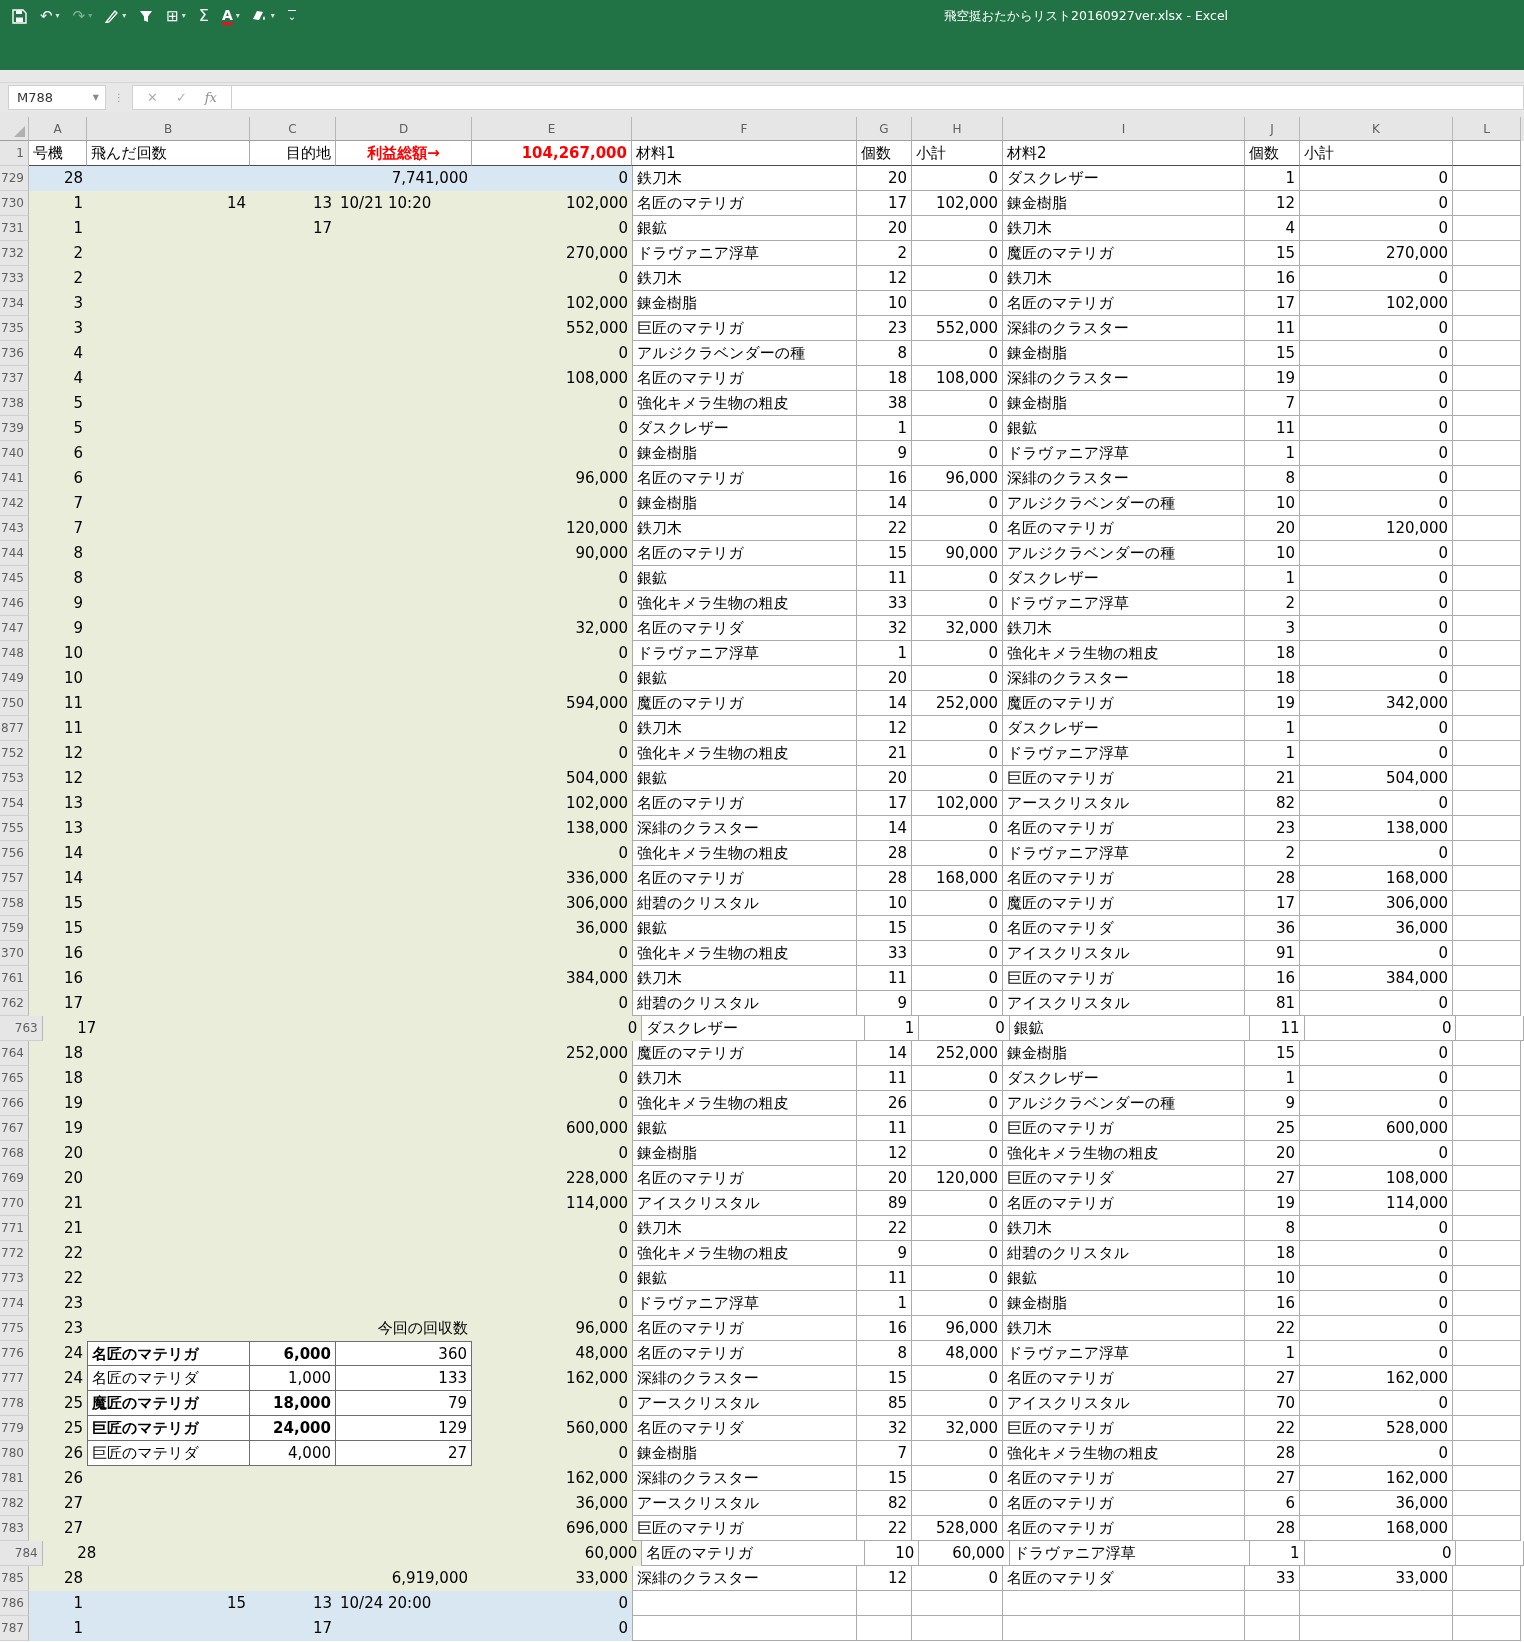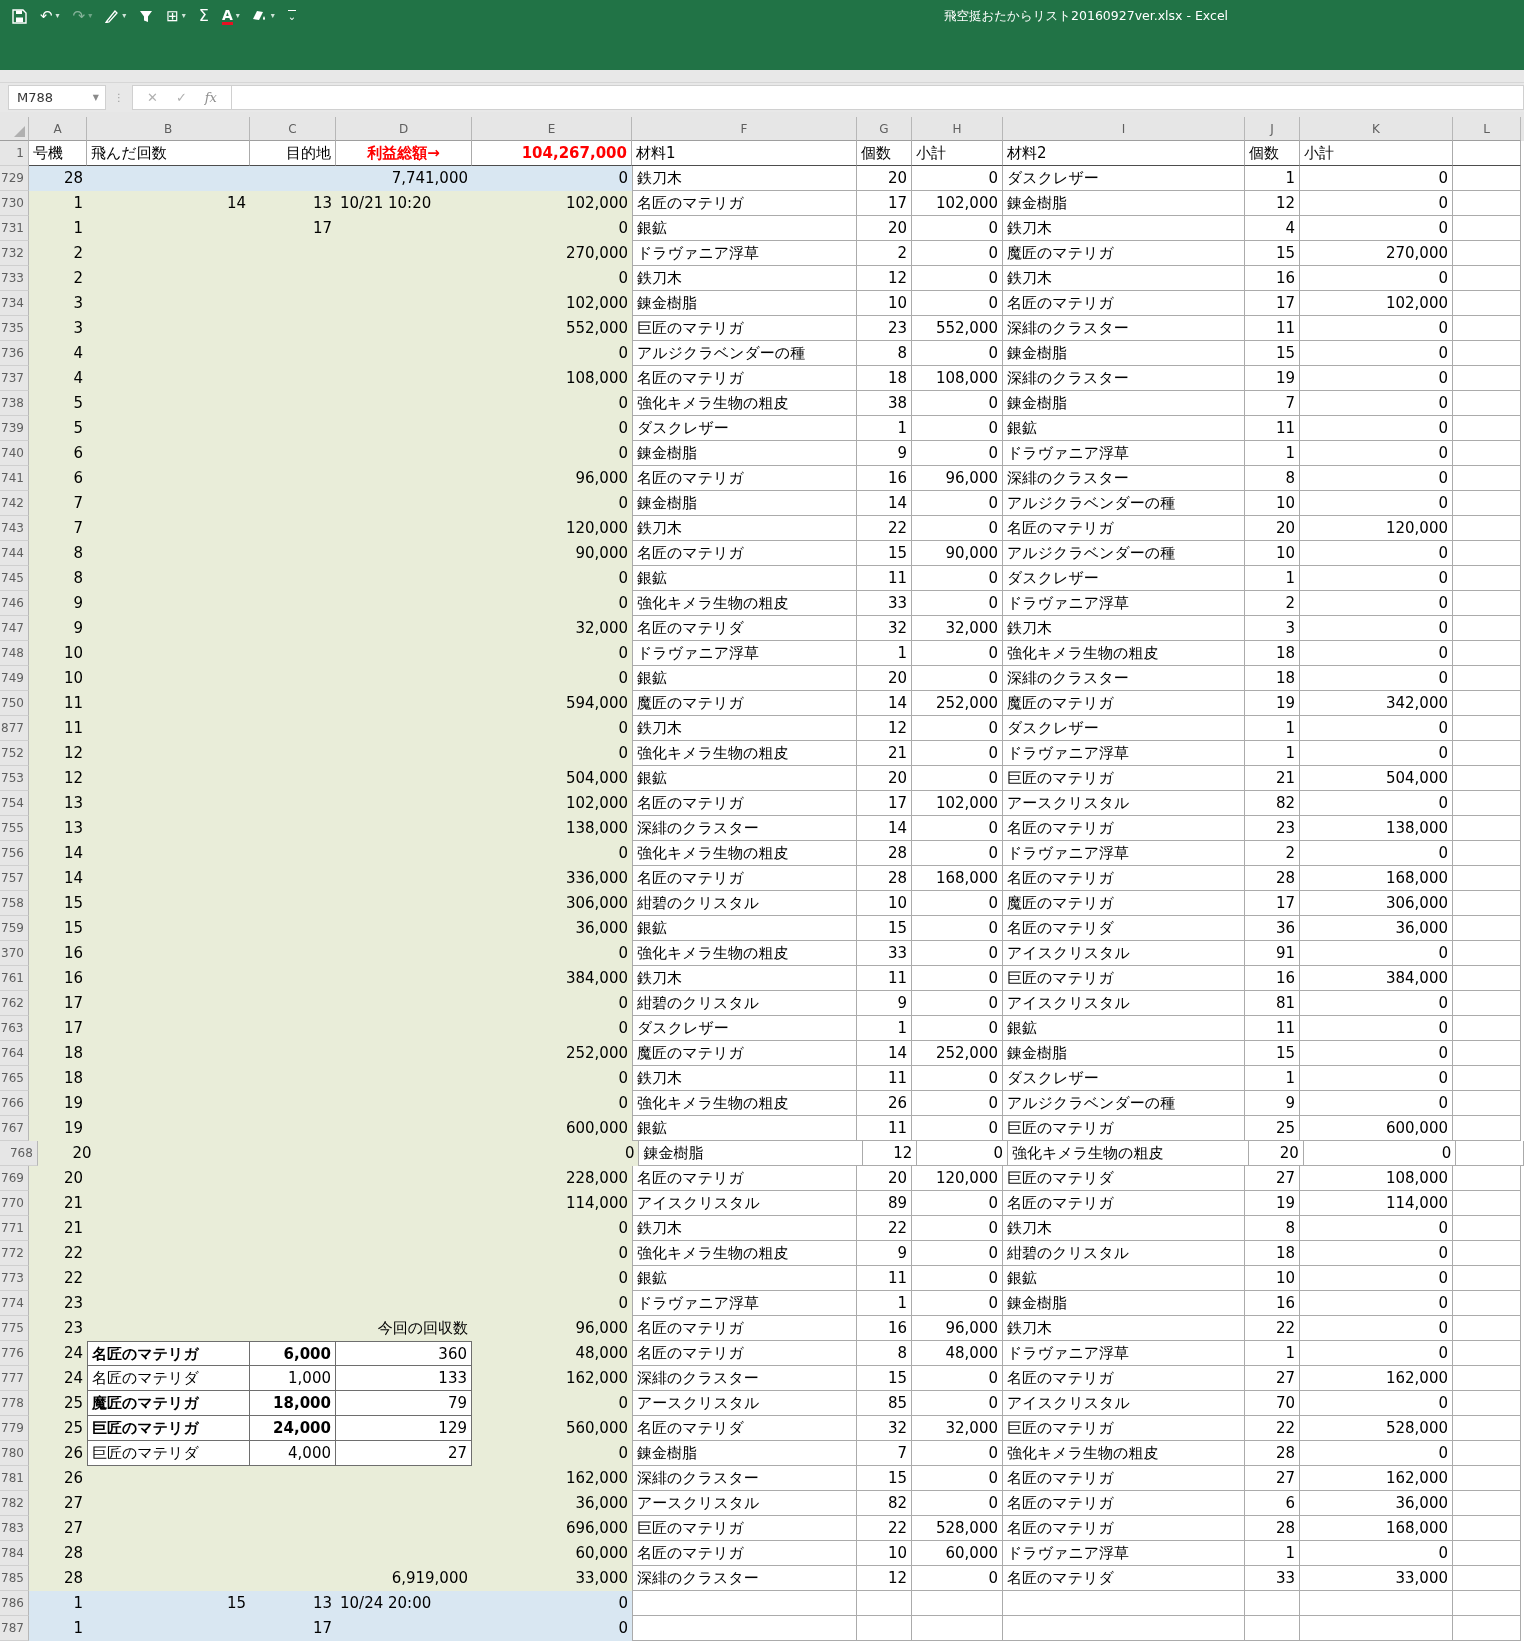--- a/index.html
+++ b/index.html
@@ -672,21 +672,21 @@
         <div class="cell ar fl-green" style="background: rgb(233, 237, 217); width: 160px;">0</div>
         <div class="cell al bd bdl" style="width: 225px;">紺碧のクリスタル</div>
         <div class="cell ar bd" style="width: 55px;">9</div>
         <div class="cell ar bd" style="width: 91px;">0</div>
         <div class="cell al bd" style="width: 242px;">アイスクリスタル</div>
         <div class="cell ar bd" style="width: 55px;">81</div>
         <div class="cell ar bd" style="width: 153px;">0</div>
         <div class="cell ar bd" style="width: 68px;"></div>
       </div>
       <div class="row">
-        <div class="gut" style="width: 29px; text-align: center;">763</div>
+        <div class="gut" style="width: 43px;">763</div>
         <div class="cell ar fl-green" style="background: rgb(233, 237, 217); width: 58px;">17</div>
         <div class="cell ar fl-green" style="background: rgb(233, 237, 217); width: 163px;"></div>
         <div class="cell ar fl-green" style="background: rgb(233, 237, 217); width: 86px;"></div>
         <div class="cell ar fl-green" style="background: rgb(233, 237, 217); width: 136px;"></div>
         <div class="cell ar fl-green" style="background: rgb(233, 237, 217); width: 160px;">0</div>
         <div class="cell al bd bdl" style="width: 225px;">ダスクレザー</div>
         <div class="cell ar bd" style="width: 55px;">1</div>
         <div class="cell ar bd" style="width: 91px;">0</div>
         <div class="cell al bd" style="width: 242px;">銀鉱</div>
         <div class="cell ar bd" style="width: 55px;">11</div>
@@ -747,21 +747,21 @@
         <div class="cell ar fl-green" style="background: rgb(233, 237, 217); width: 160px;">600,000</div>
         <div class="cell al bd bdl" style="width: 225px;">銀鉱</div>
         <div class="cell ar bd" style="width: 55px;">11</div>
         <div class="cell ar bd" style="width: 91px;">0</div>
         <div class="cell al bd" style="width: 242px;">巨匠のマテリガ</div>
         <div class="cell ar bd" style="width: 55px;">25</div>
         <div class="cell ar bd" style="width: 153px;">600,000</div>
         <div class="cell ar bd" style="width: 68px;"></div>
       </div>
       <div class="row">
-        <div class="gut" style="width: 38px;">768</div>
+        <div class="gut" style="width: 29px;">768</div>
         <div class="cell ar fl-green" style="background: rgb(233, 237, 217); width: 58px;">20</div>
         <div class="cell ar fl-green" style="background: rgb(233, 237, 217); width: 163px;"></div>
         <div class="cell ar fl-green" style="background: rgb(233, 237, 217); width: 86px;"></div>
         <div class="cell ar fl-green" style="background: rgb(233, 237, 217); width: 136px;"></div>
         <div class="cell ar fl-green" style="background: rgb(233, 237, 217); width: 160px;">0</div>
         <div class="cell al bd bdl" style="width: 225px;">錬金樹脂</div>
         <div class="cell ar bd" style="width: 55px;">12</div>
         <div class="cell ar bd" style="width: 91px;">0</div>
         <div class="cell al bd" style="width: 242px;">強化キメラ生物の粗皮</div>
         <div class="cell ar bd" style="width: 55px;">20</div>
@@ -987,21 +987,21 @@
         <div class="cell ar fl-green" style="background: rgb(233, 237, 217); width: 160px;">696,000</div>
         <div class="cell al bd bdl" style="width: 225px;">巨匠のマテリガ</div>
         <div class="cell ar bd" style="width: 55px;">22</div>
         <div class="cell ar bd" style="width: 91px;">528,000</div>
         <div class="cell al bd" style="width: 242px;">名匠のマテリガ</div>
         <div class="cell ar bd" style="width: 55px;">28</div>
         <div class="cell ar bd" style="width: 153px;">168,000</div>
         <div class="cell ar bd" style="width: 68px;"></div>
       </div>
       <div class="row">
-        <div class="gut" style="width: 29px;">784</div>
+        <div class="gut" style="width: 43px;">784</div>
         <div class="cell ar fl-green" style="background: rgb(233, 237, 217); width: 58px;">28</div>
         <div class="cell ar fl-green" style="background: rgb(233, 237, 217); width: 163px;"></div>
         <div class="cell ar fl-green" style="background: rgb(233, 237, 217); width: 86px;"></div>
         <div class="cell ar fl-green" style="background: rgb(233, 237, 217); width: 136px;"></div>
         <div class="cell ar fl-green" style="background: rgb(233, 237, 217); width: 160px;">60,000</div>
         <div class="cell al bd bdl" style="width: 225px;">名匠のマテリガ</div>
         <div class="cell ar bd" style="width: 55px;">10</div>
         <div class="cell ar bd" style="width: 91px;">60,000</div>
         <div class="cell al bd" style="width: 242px;">ドラヴァニア浮草</div>
         <div class="cell ar bd" style="width: 55px;">1</div>

